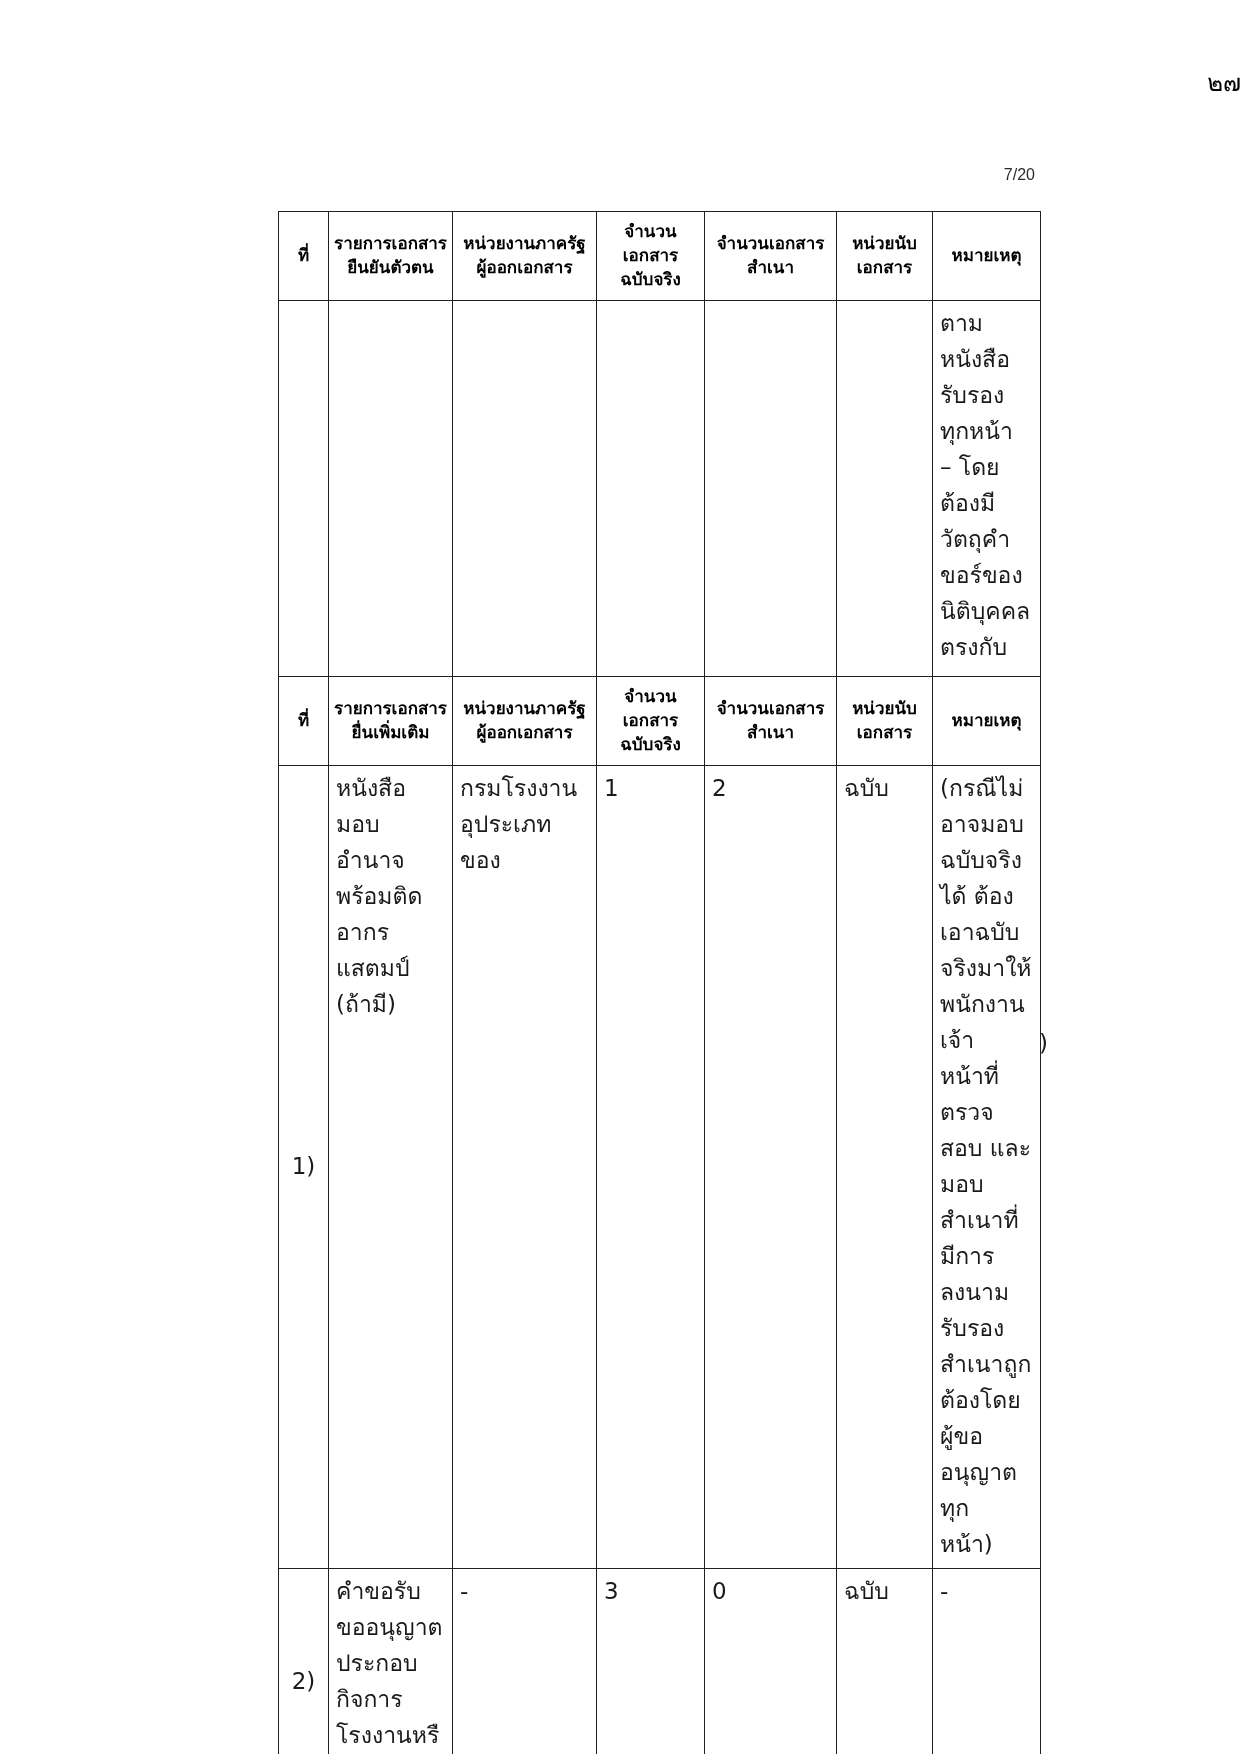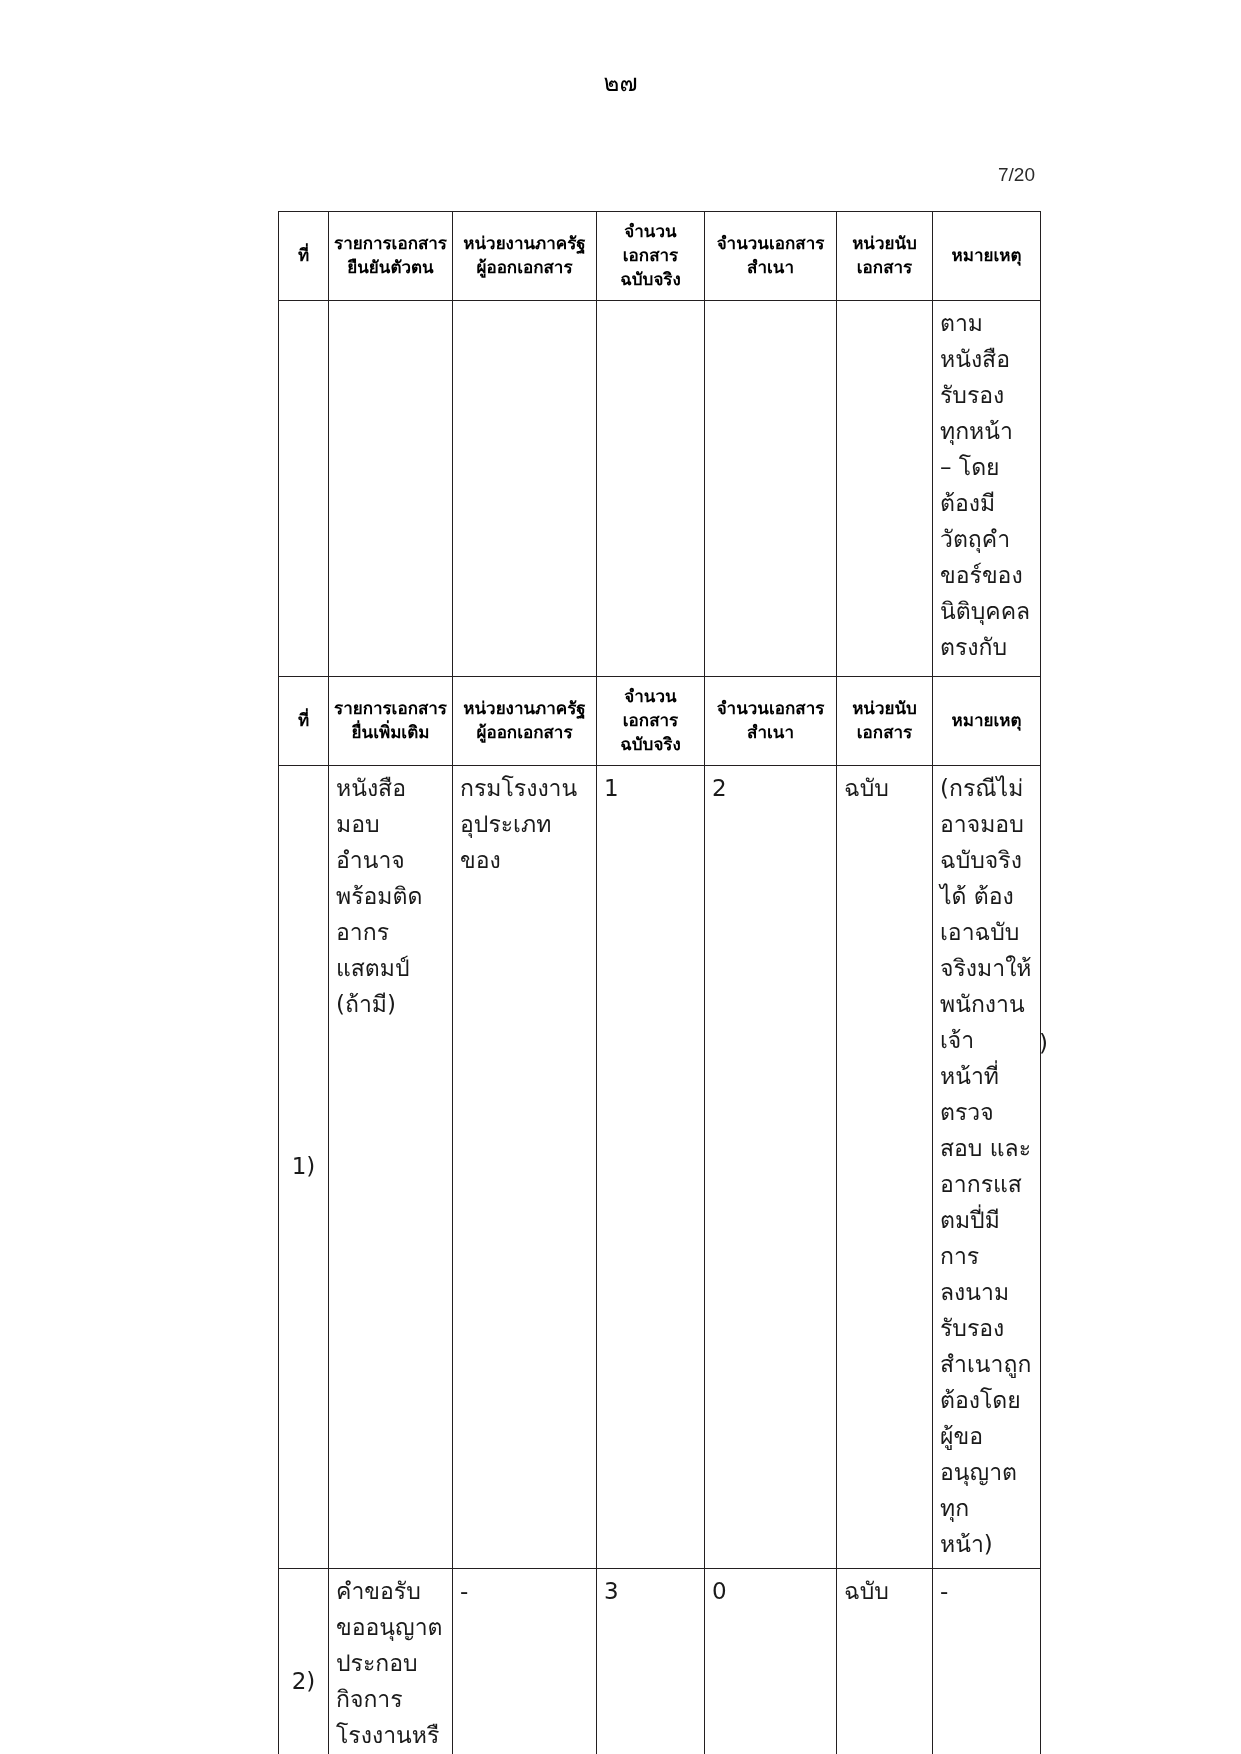--- a/index.html
+++ b/index.html
@@ -22,34 +22,34 @@
     height: 1754px;
     box-sizing: border-box;
   }
 
   
   .page-number {
     position: absolute;
     top: 68px;
     left: 0;
     width: 1241px;
-    text-align: center;
+    text-align: right;
     font-size: 24px;
     line-height: 30px;
     font-weight: 400;
   }
 
   
   .sheet-counter {
     position: absolute;
     top: 163px;
     left: 0;
     width: 1035px;
     text-align: right;
-    font-size: 19px;
+    font-size: 16px;
     line-height: 24px;
     font-family: "Liberation Sans", sans-serif;
     color: #2b2b2b;
   }
 
   
   .table-wrap {
     position: absolute;
     left: 278px;
     width: 762px;
@@ -253,21 +253,21 @@
           <td>1</td>
           <td>2</td>
           <td>ฉบับ</td>
           <td>
             <span class="remark-text">(กรณีไม่อาจมอบ</span>
             <span class="remark-text">ฉบับจริงได้ ต้อง</span>
             <span class="remark-text">เอาฉบับจริงมาให้</span>
             <span class="remark-text">พนักงาน</span>
             <span class="remark-text">เจ้าหน้าที่</span>
             <span class="remark-text">ตรวจสอบ และ</span>
-            <span class="remark-text">อากรแสตมปี่มีการ</span>
+            <span class="remark-text">มอบสำเนาที่มีการ</span>
             <span class="remark-text">ลงนามรับรอง</span>
             <span class="remark-text">สำเนาถูกต้องโดย</span>
             <span class="remark-text">ผู้ขออนุญาตทุก</span>
             <span class="remark-text">หน้า)</span>
           </td>
         </tr>
 
         <tr>
           <td class="cell-idx">2)</td>
           <td>

